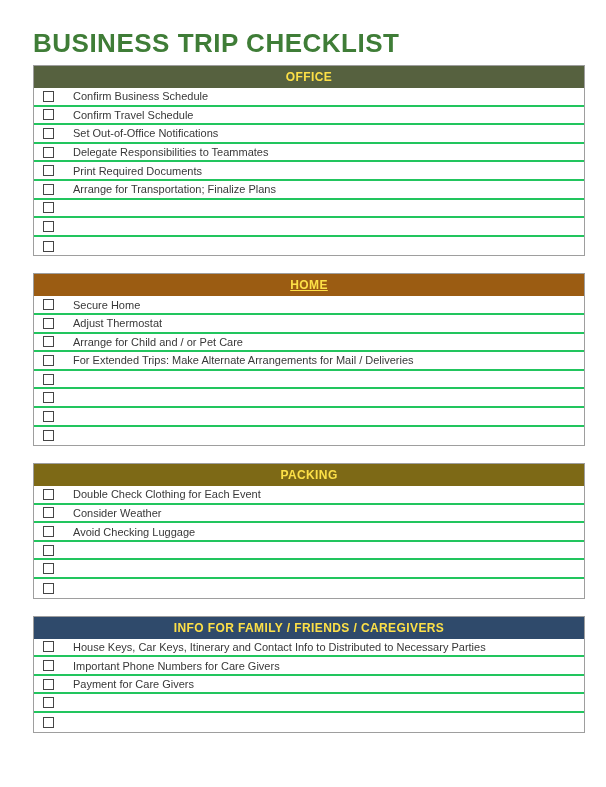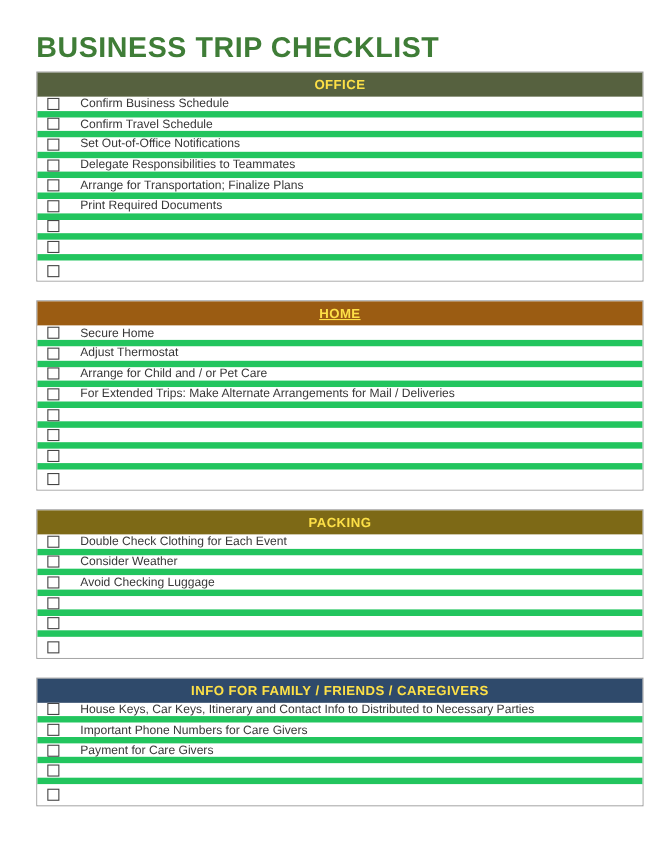--- a/index.html
+++ b/index.html
@@ -34,21 +34,21 @@
     line-height: 22px;
     text-align: center;
     color: #fde047;
     font-weight: bold;
     font-size: 12px;
     letter-spacing: 0.4px;
   }
   .row {
     height: 18.6px;
     box-sizing: border-box;
-    border-bottom: 6px solid #22c55e;
+    border-bottom: 2px solid #22c55e;
     display: flex;
     align-items: center;
     background: #ffffff;
   }
   .row:last-child { border-bottom: none; }
   .checkbox {
     width: 9px;
     height: 9px;
     box-sizing: content-box;
     border: 1px solid #454545;
@@ -83,25 +83,25 @@
         <div class="row">
           <span class="checkbox"></span>
           <span class="row-label">Set Out-of-Office Notifications</span>
         </div>
         <div class="row">
           <span class="checkbox"></span>
           <span class="row-label">Delegate Responsibilities to Teammates</span>
         </div>
         <div class="row">
           <span class="checkbox"></span>
+          <span class="row-label">Print Required Documents</span>
+        </div>
+        <div class="row">
+          <span class="checkbox"></span>
           <span class="row-label">Arrange for Transportation; Finalize Plans</span>
-        </div>
-        <div class="row">
-          <span class="checkbox"></span>
-          <span class="row-label">Print Required Documents</span>
         </div>
         <div class="row">
           <span class="checkbox"></span>
           <span class="row-label"></span>
         </div>
         <div class="row">
           <span class="checkbox"></span>
           <span class="row-label"></span>
         </div>
         <div class="row">

